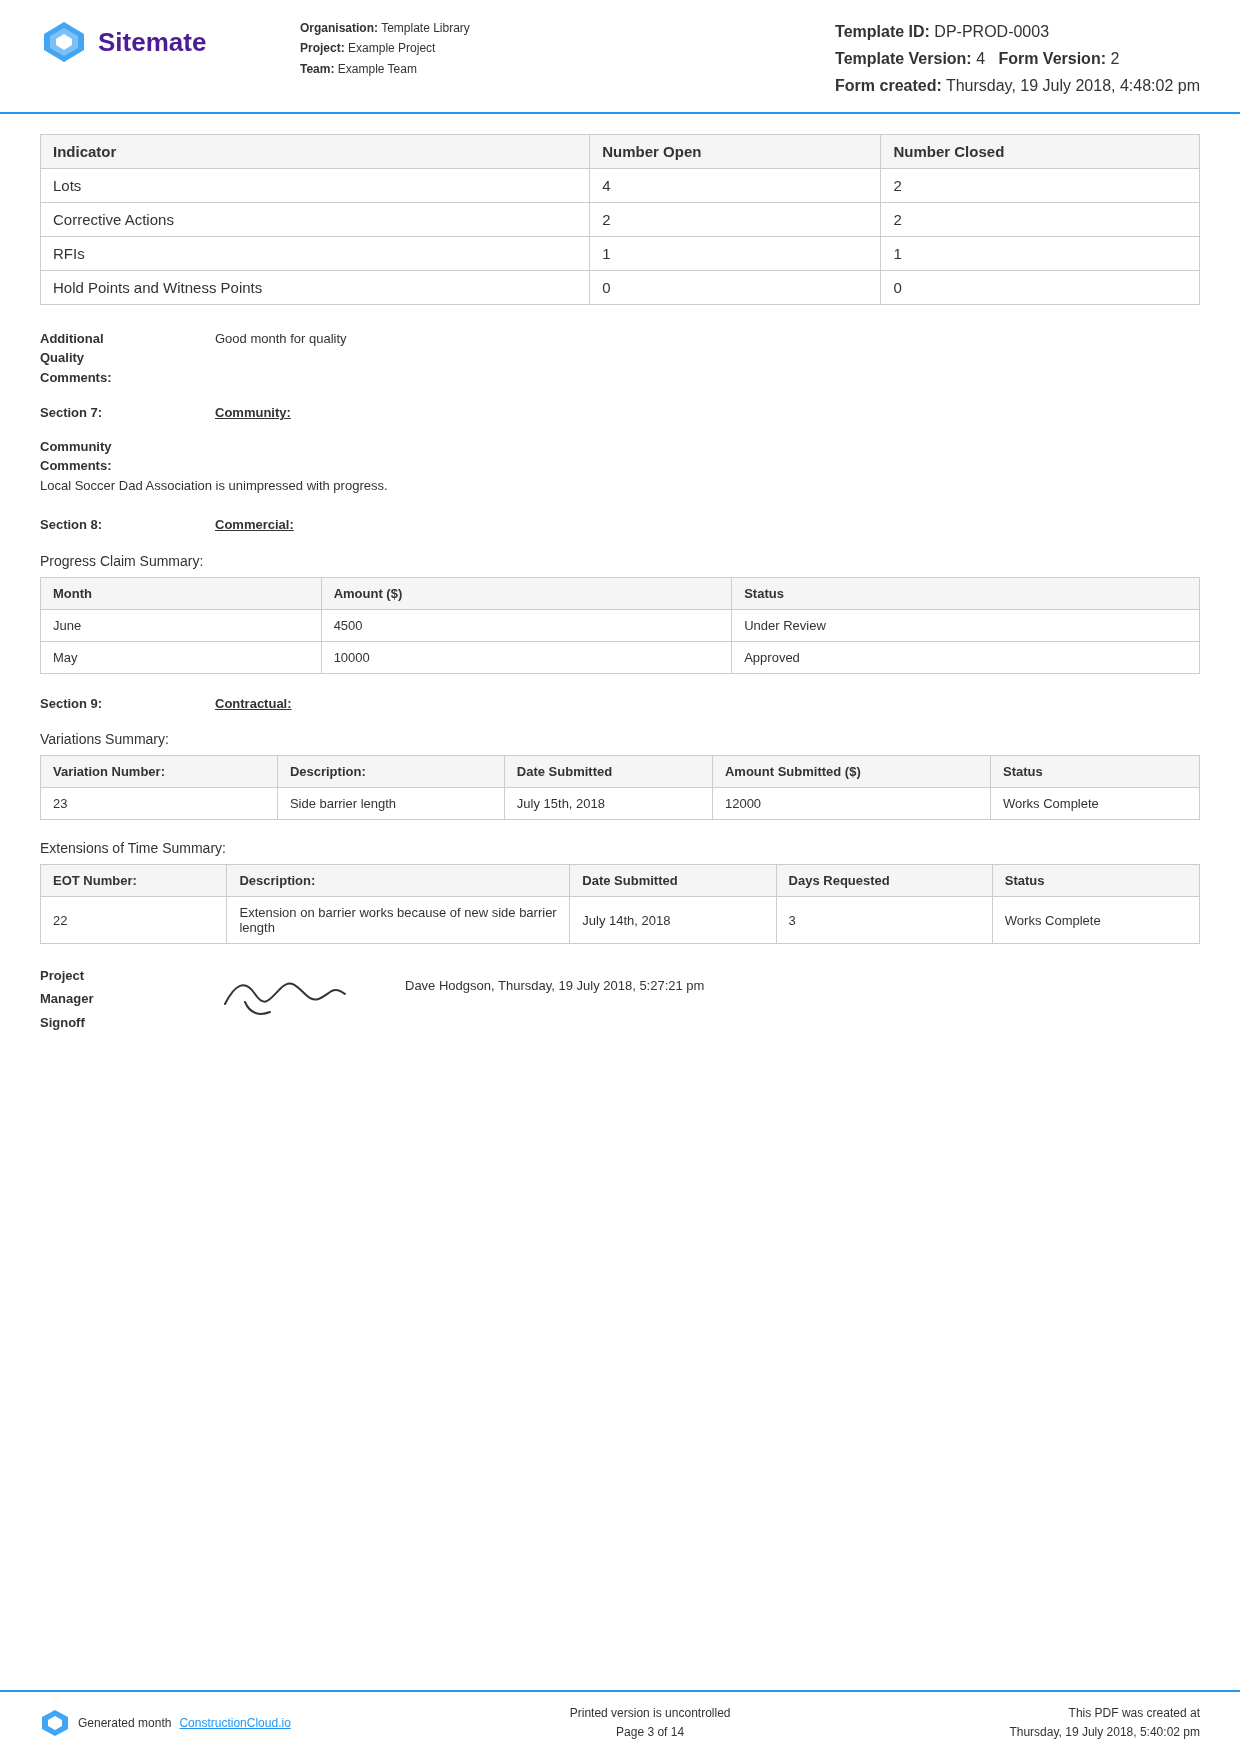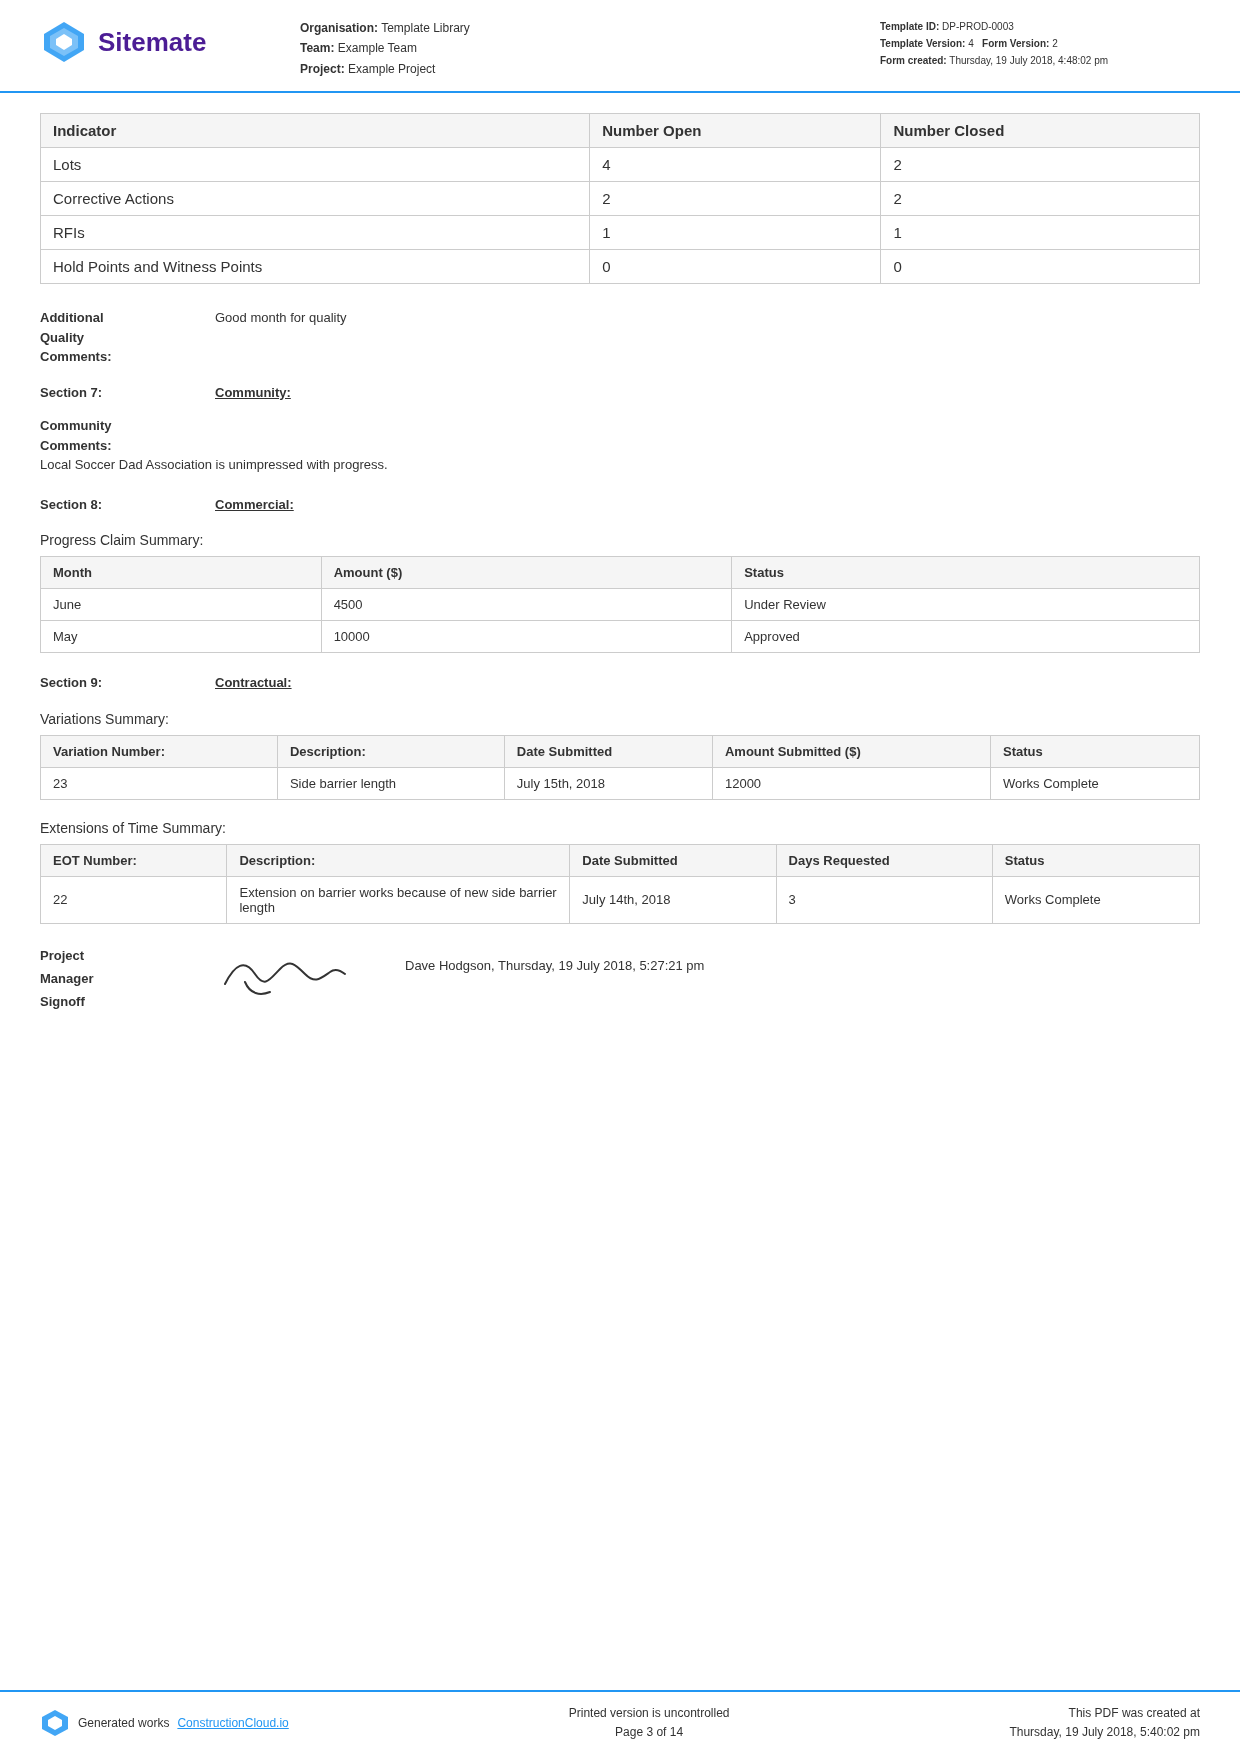--- a/index.html
+++ b/index.html
@@ -42,21 +42,21 @@
       color: #4c1d95;
     }
     .header-meta {
       flex: 1;
       padding-left: 40px;
       font-size: 12px;
       line-height: 1.7;
     }
     .header-meta .label { font-weight: bold; }
     .header-right {
-      font-size: 10px;
+      font-size: 16px;
       line-height: 1.7;
       text-align: left;
       min-width: 320px;
     }
     .header-right .label { font-weight: bold; }
 
     
     .main-content {
       flex: 1;
       padding: 20px 40px;
@@ -201,26 +201,26 @@
         <polygon points="24,16 32,21 32,27 24,32 16,27 16,21" fill="#fff"></polygon>
       </svg>
       <span class="logo-text">Sitemate</span>
     </div>
     <div class="header-meta">
       <div>
         <span class="label">Organisation:</span>
         <span>Template Library</span>
       </div>
       <div>
+        <span class="label">Project:</span>
+        <span>Example Project</span>
+      </div>
+      <div>
         <span class="label">Team:</span>
         <span>Example Team</span>
-      </div>
-      <div>
-        <span class="label">Project:</span>
-        <span>Example Project</span>
       </div>
     </div>
     <div class="header-right">
       <div>
         <span class="label">Template ID:</span>
         <span>DP-PROD-0003</span>
       </div>
       <div>
         <span class="label">Template Version:</span>
         <span>4</span>
@@ -389,21 +389,21 @@
 
   <div style="flex:1;"></div>
 
   <div class="footer">
     <div class="footer-left">
 
       <svg class="footer-logo" viewBox="0 0 30 30" xmlns="http://www.w3.org/2000/svg">
         <polygon points="15,2 28,9 28,21 15,28 2,21 2,9" fill="#2196F3" opacity="0.85"></polygon>
         <polygon points="15,8 22,12 22,18 15,22 8,18 8,12" fill="#fff"></polygon>
       </svg>
-      <span>Generated works</span>
+      <span>Generated month</span>
       <a class="footer-link">ConstructionCloud.io</a>
     </div>
     <div class="footer-center">
       <div>Printed version is uncontrolled</div>
       <div>Page 3 of 14</div>
     </div>
     <div class="footer-right">
       <div>This PDF was created at</div>
       <div>Thursday, 19 July 2018, 5:40:02 pm</div>
     </div>

